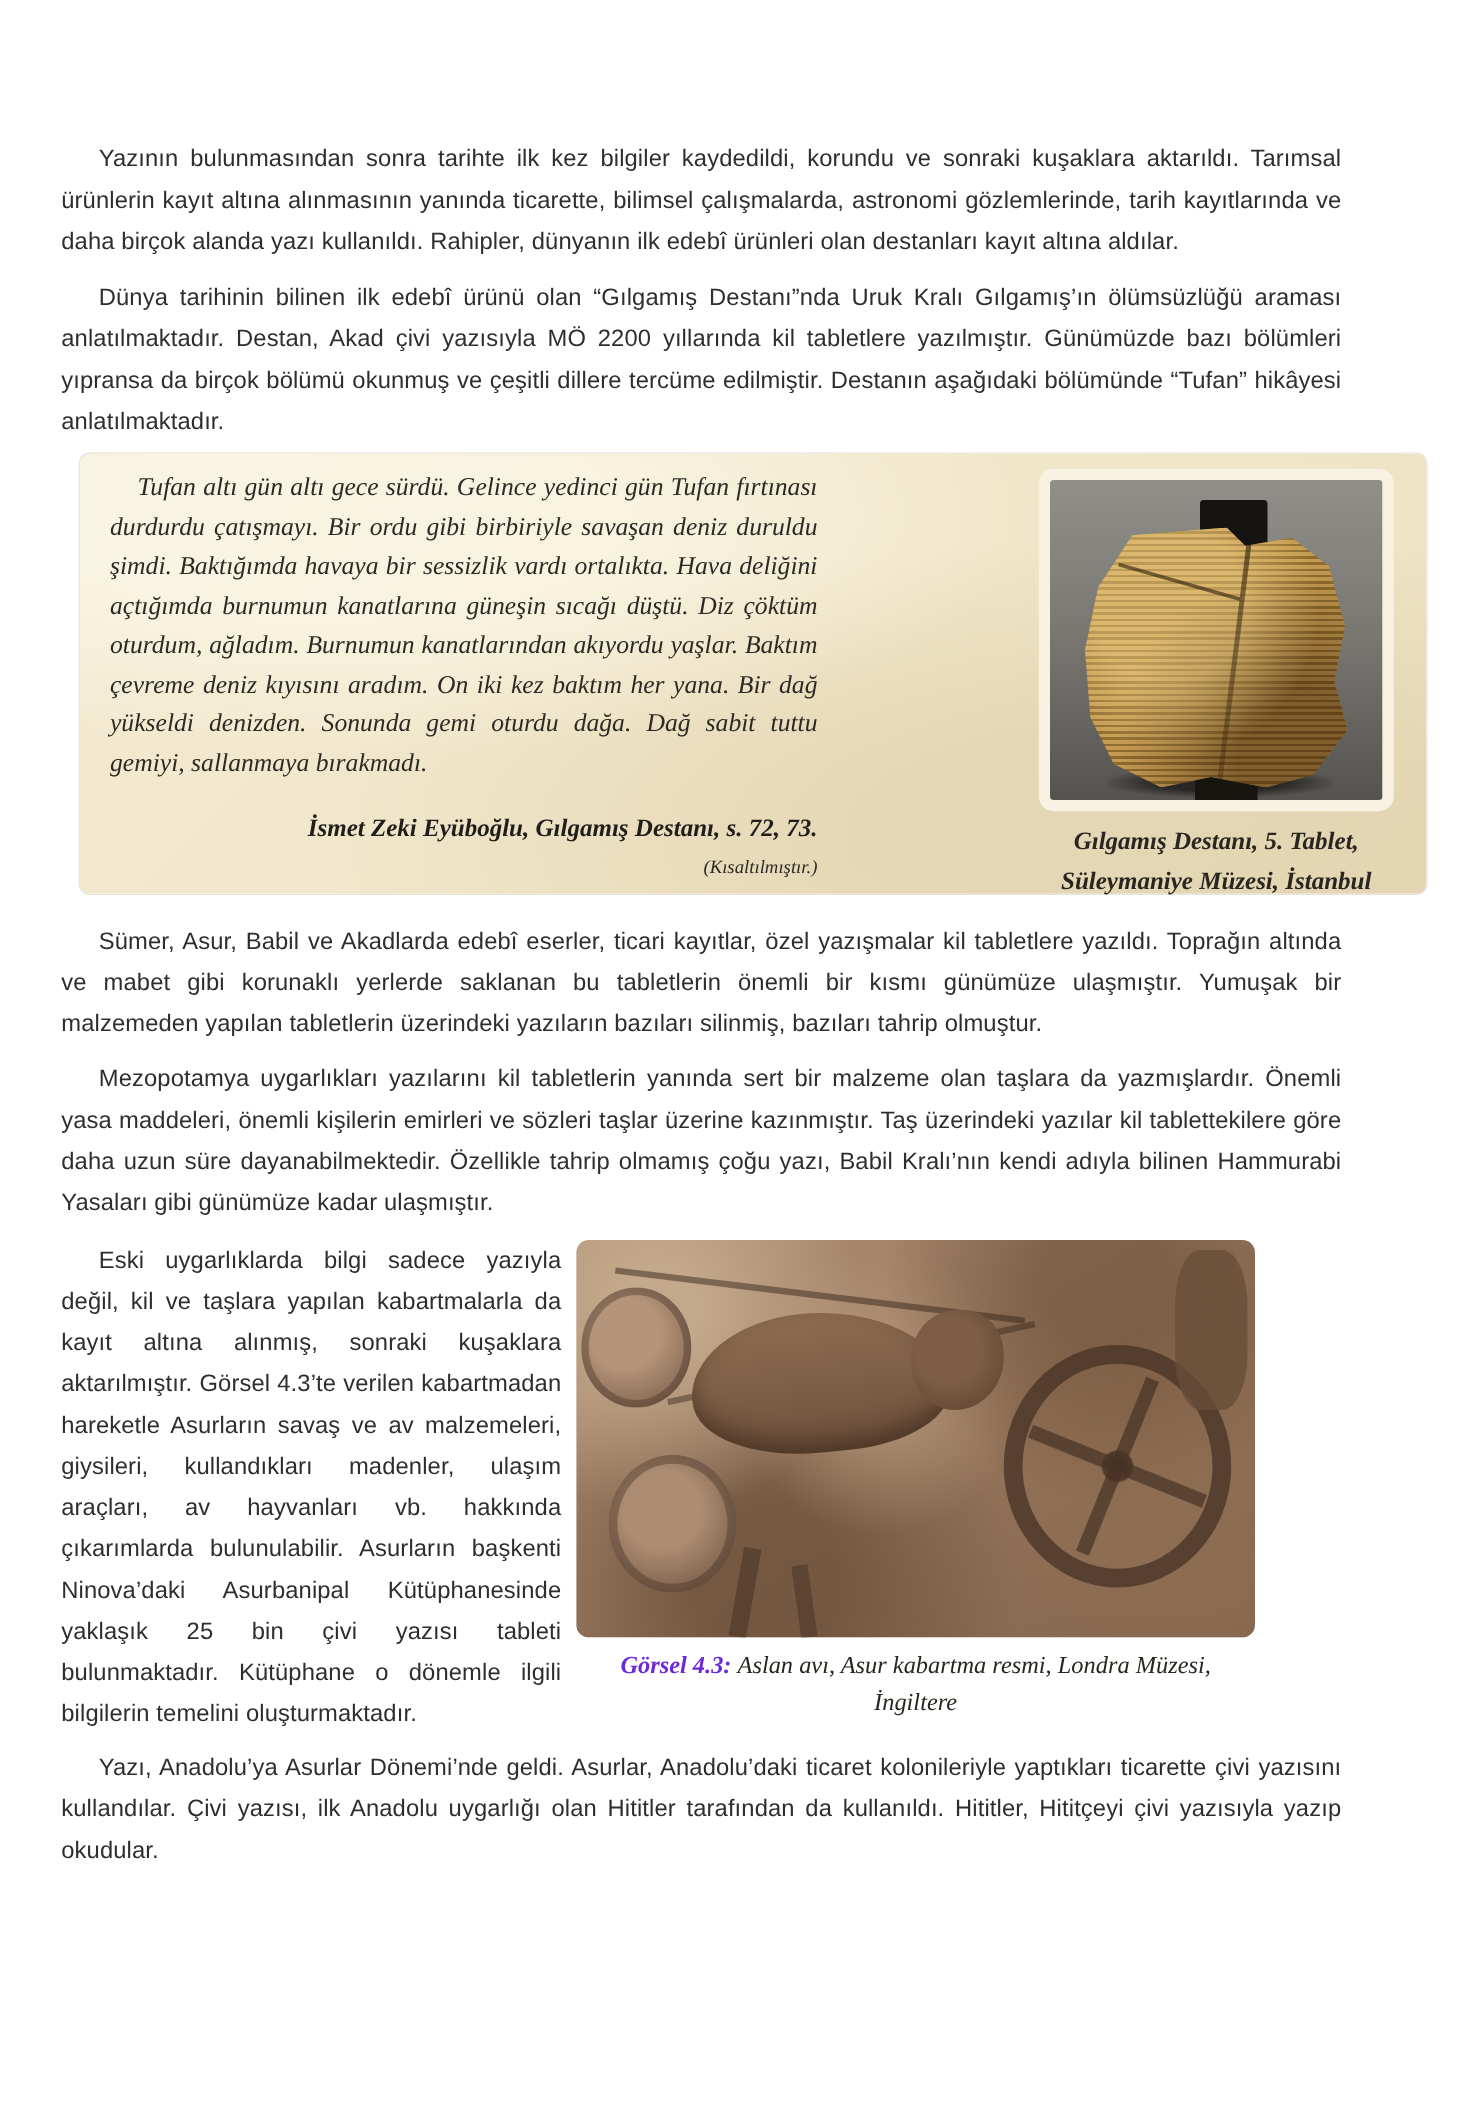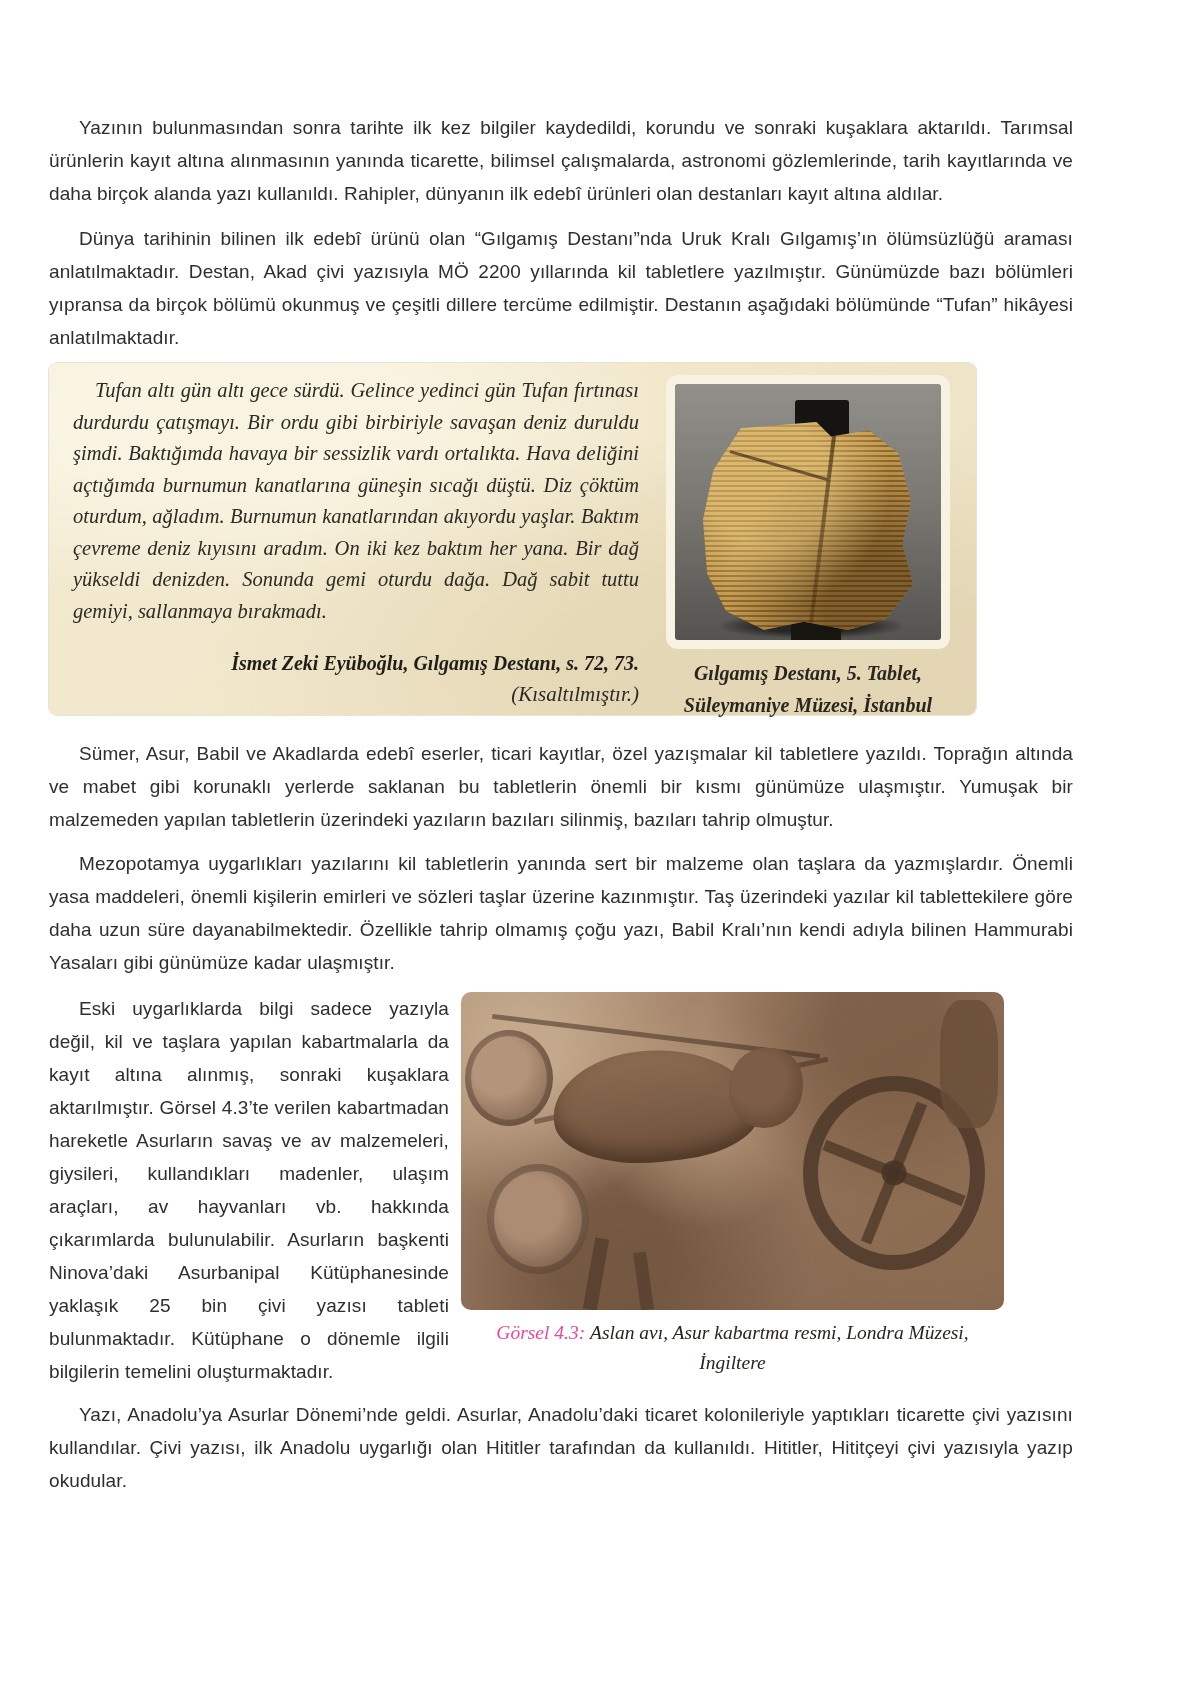--- a/index.html
+++ b/index.html
@@ -24,22 +24,23 @@
     letter-spacing: 0.1px;
   }
   .p1 { margin-bottom: 12px; }
   .p2 { margin-bottom: 9px; }
   .p3 { margin-bottom: 11px; }
   .p4 { margin-bottom: 13px; }
   .p5 { margin-bottom: 0; }
 
   
   .quote-box {
-    width: 927px;
+    width: 1077px;
     height: 352px;
+    margin-left: 15px;
     margin-bottom: 22px;
     border-radius: 8px;
     background:
       radial-gradient(ellipse at 20% 15%, rgba(255,252,240,0.55) 0 18%, rgba(255,252,240,0) 45%),
       radial-gradient(ellipse at 80% 85%, rgba(210,192,150,0.35) 0 20%, rgba(210,192,150,0) 55%),
       linear-gradient(135deg, #f3ead1 0%, #f0e6c9 55%, #ece1c2 100%);
     box-shadow: 0 0 0 1px rgba(190,175,140,0.35);
     display: flex;
     padding: 12px 26px 0 24px;
   }
@@ -55,21 +56,21 @@
   }
   .quote-attr { position: absolute; right: 0; bottom: 6px; text-align: right; }
   .attr-source {
     font-family: "Liberation Serif", serif;
     font-style: italic; font-weight: bold;
     font-size: 20px; line-height: 32px; color: #201e19; text-align: center;
   }
   .attr-note {
     font-family: "Liberation Serif", serif;
     font-style: italic;
-    font-size: 21px; line-height: 30px; color: #2c2a24;
+    font-size: 15px; line-height: 30px; color: #2c2a24;
   }
 
   
   .tablet-figure { margin-left: auto; width: 284px; font-weight: bold; }
   .tablet-photo {
     width: 284px; height: 274px;
     border: 9px solid #f8f2e2;
     border-radius: 12px;
     background: linear-gradient(180deg, #918f8a 0%, #7b7974 45%, #55534f 100%);
     position: relative;
@@ -179,21 +180,21 @@
     right: 6px; top: 8px; width: 58px; height: 128px;
     background: rgba(104,77,56,0.8); border-radius: 35%;
   }
   .relief-caption {
     margin: 8px auto 0;
     max-width: 520px;
     text-align: center;
     font-family: "Liberation Serif", serif;
     font-size: 19.5px; line-height: 30px; color: #29261f;
   }
-  .cap-label { font-style: italic; font-weight: normal; color: #ec4899; margin-top: 36px; }
+  .cap-label { font-style: italic; font-weight: bold; color: #6d28d9; margin-top: 36px; }
   .cap-text  { font-style: italic; }
 
   
   .page-number {
     margin-top: 28px;
     text-align: center;
     font-size: 19px; line-height: 30px; color: #2e2e2e;
   }
 </style>
 </head>

